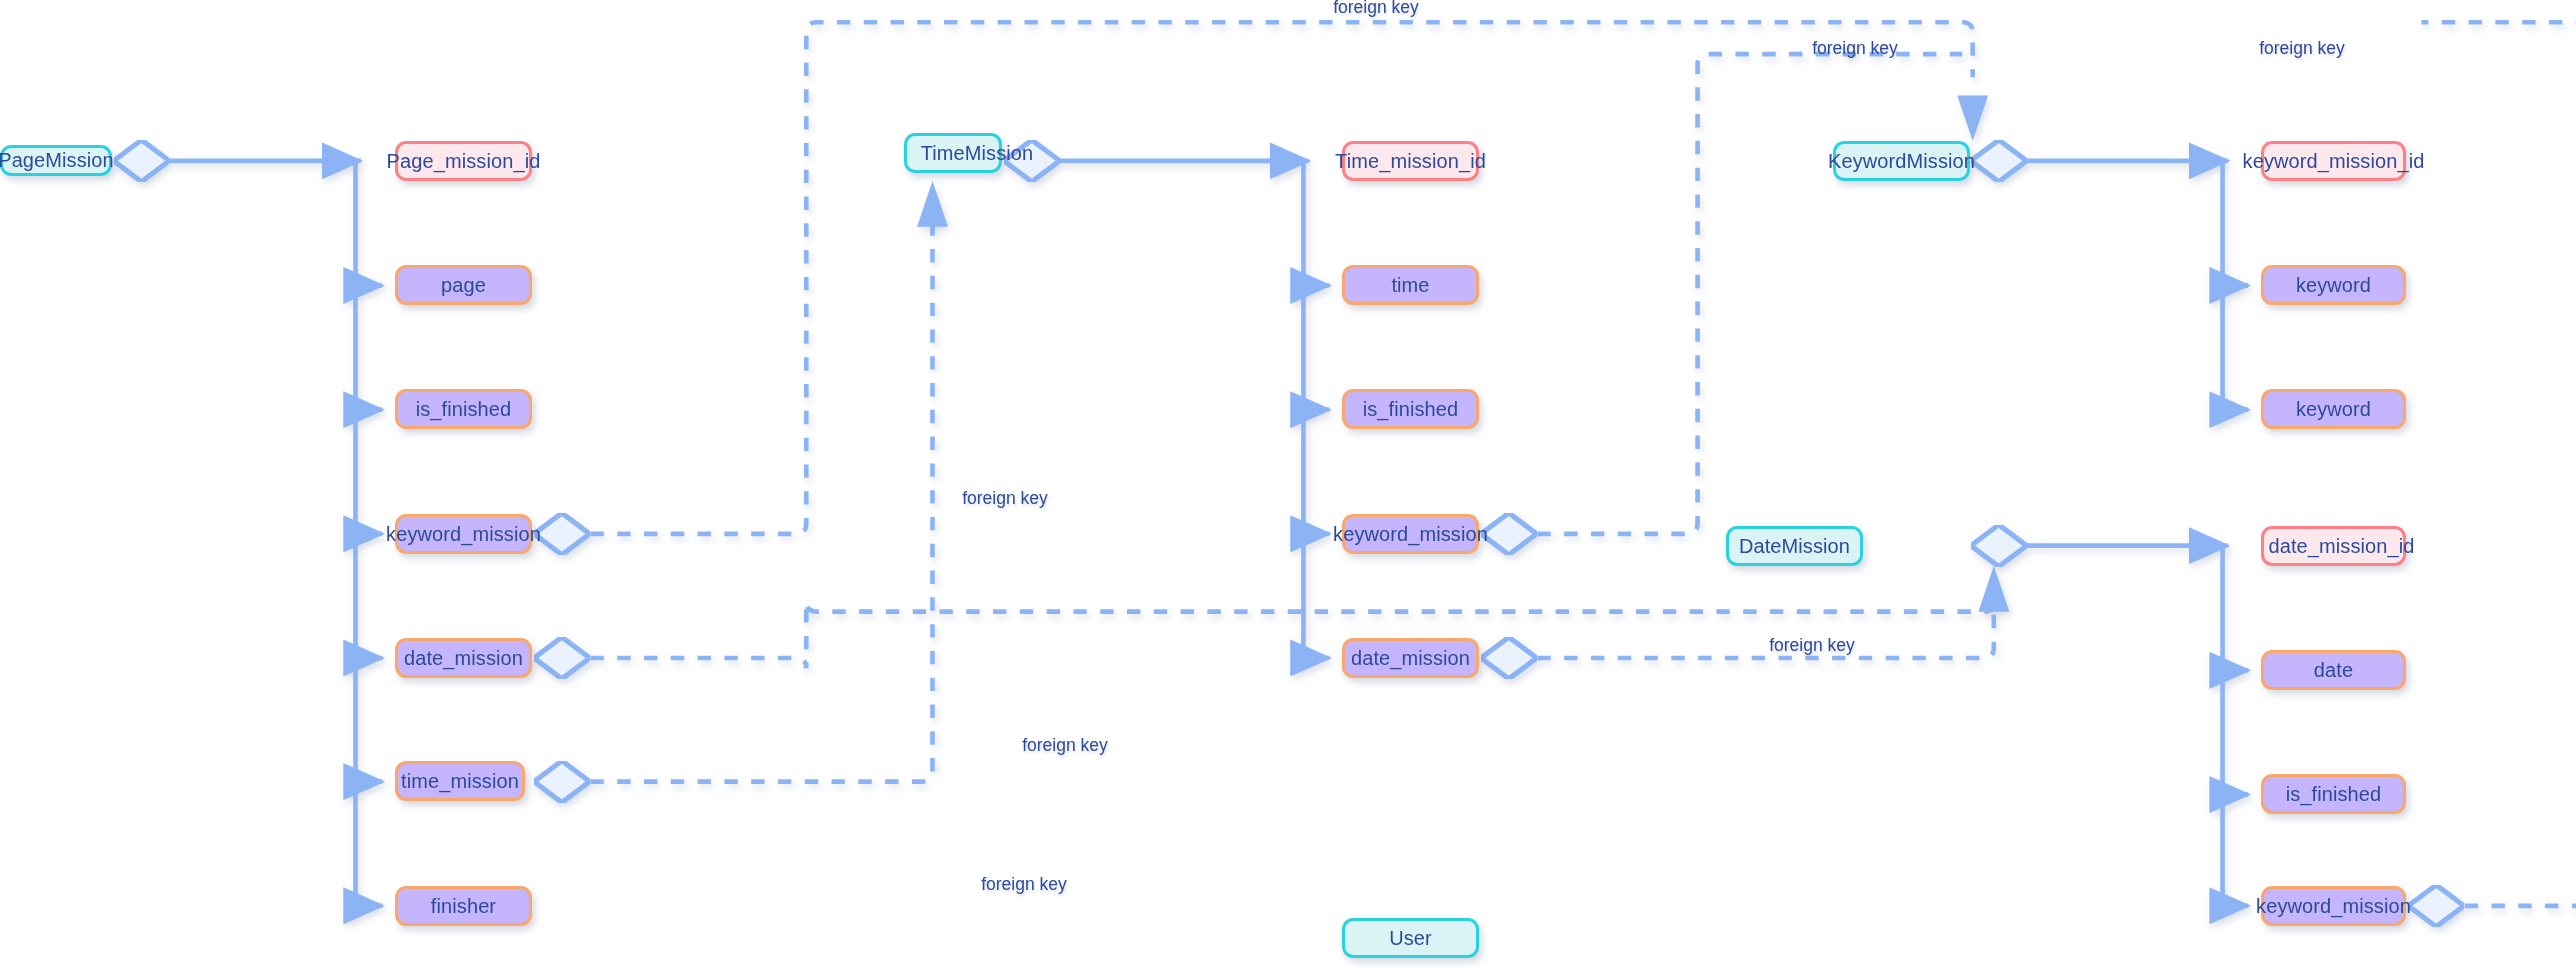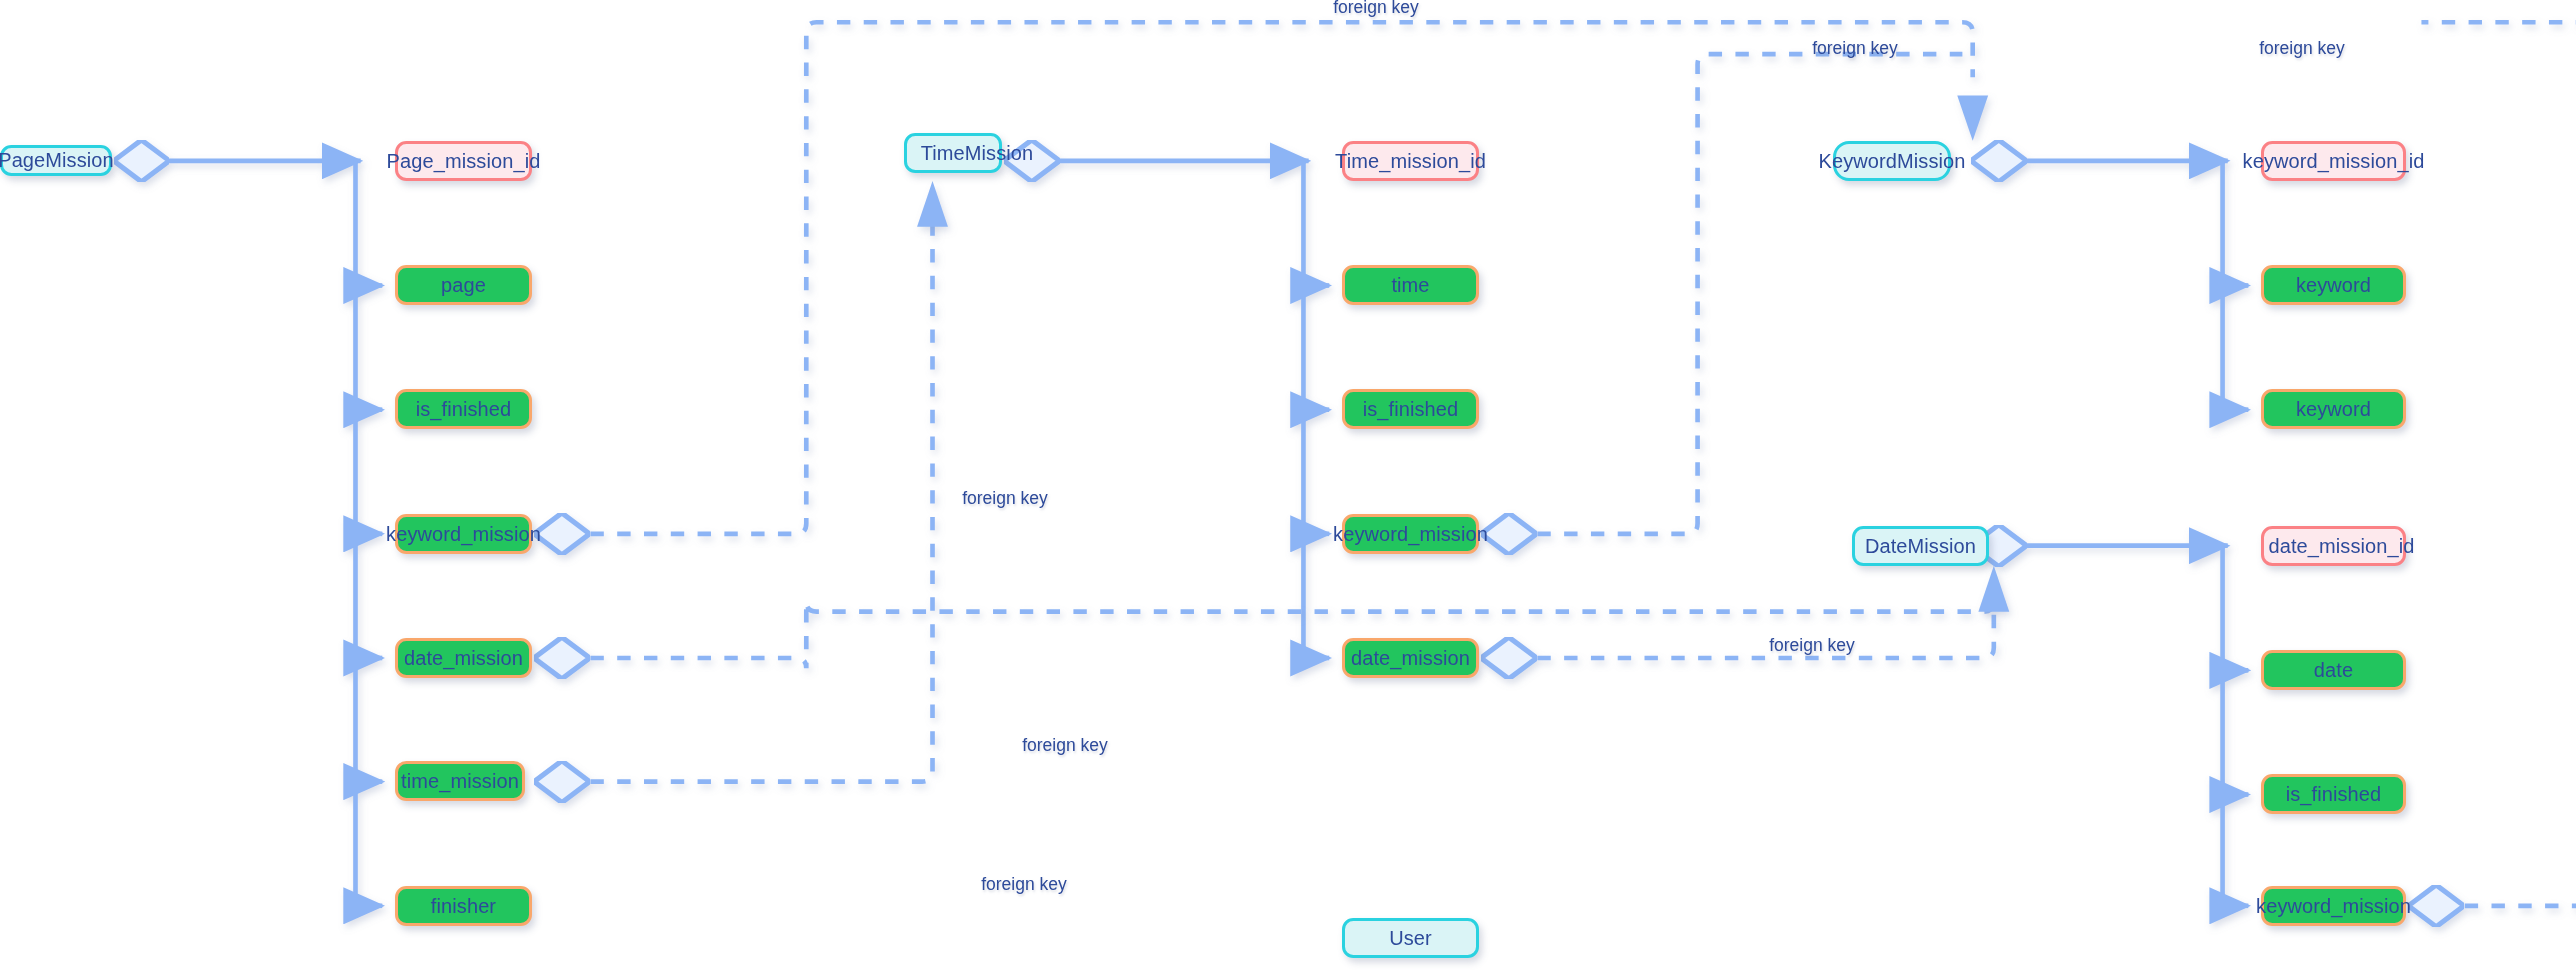--- a/index.html
+++ b/index.html
@@ -19,21 +19,21 @@
     border-width:3.1px;border-style:solid;
     color:#2d4a9a;
     font-size:20px;
     letter-spacing:0.1px;
     white-space:nowrap;
     box-shadow:3.1px 4.6px 7.2px rgba(120,130,160,.30);
     z-index:5;
   }
   .node.entity{background:#daf4f6;border-color:#2ad2e0;}
   .node.pk{background:#fde9ed;border-color:#fb8185;}
-  .node.attr{background:#22c55e;border-color:#f9a76b;}
+  .node.attr{background:#c4b5fd;border-color:#f9a76b;}
   .fklabel{
     position:absolute;
     color:#2d4a9a;
     font-size:17.5px;
     white-space:nowrap;
     transform:translateX(-50%);
     z-index:6;
     text-shadow:1px 1.5px 2.6px rgba(140,150,175,.35);
   }
 </style>
@@ -131,26 +131,26 @@
   <div class="node attr" style="left:395px;top:886px;width:137px;height:40px;">finisher</div>
 
   <div class="node entity" style="left:904px;top:133px;width:98px;height:40px;padding-left:48px;">TimeMission</div>
   <div class="node pk" style="left:1342px;top:141px;width:137px;height:40px;">Time_mission_id</div>
   <div class="node attr" style="left:1342px;top:265px;width:137px;height:40px;">time</div>
   <div class="node attr" style="left:1342px;top:389px;width:137px;height:40px;">is_finished</div>
   <div class="node attr" style="left:1342px;top:514px;width:137px;height:40px;">keyword_mission</div>
   <div class="node attr" style="left:1342px;top:638px;width:137px;height:40px;">date_mission</div>
   <div class="node entity" style="left:1342px;top:886px;width:137px;height:40px;margin-top:32px;">User</div>
 
-  <div class="node entity" style="left:1833px;top:141px;width:118px;height:40px;border-radius:16px;">KeywordMission</div>
+  <div class="node entity" style="left:1833px;top:141px;width:137px;height:40px;">KeywordMission</div>
   <div class="node pk" style="left:2261px;top:141px;width:145px;height:40px;">keyword_mission_id</div>
   <div class="node attr" style="left:2261px;top:265px;width:145px;height:40px;">keyword</div>
   <div class="node attr" style="left:2261px;top:389px;width:145px;height:40px;">keyword</div>
 
-  <div class="node entity" style="left:1852px;top:526px;width:137px;height:40px;">DateMission</div>
+  <div class="node entity" style="left:1726px;top:526px;width:137px;height:40px;">DateMission</div>
   <div class="node pk" style="left:2261px;top:526px;width:145px;height:40px;padding-left:16px;">date_mission_id</div>
   <div class="node attr" style="left:2261px;top:650px;width:145px;height:40px;">date</div>
   <div class="node attr" style="left:2261px;top:774px;width:145px;height:40px;">is_finished</div>
   <div class="node attr" style="left:2261px;top:886px;width:145px;height:40px;">keyword_mission</div>
 
   <div class="fklabel" style="left:1376px;top:-2.6px;">foreign key</div>
   <div class="fklabel" style="left:1855px;top:38px;">foreign key</div>
   <div class="fklabel" style="left:2302px;top:38px;">foreign key</div>
   <div class="fklabel" style="left:1005px;top:488px;">foreign key</div>
   <div class="fklabel" style="left:1812px;top:635px;">foreign key</div>

